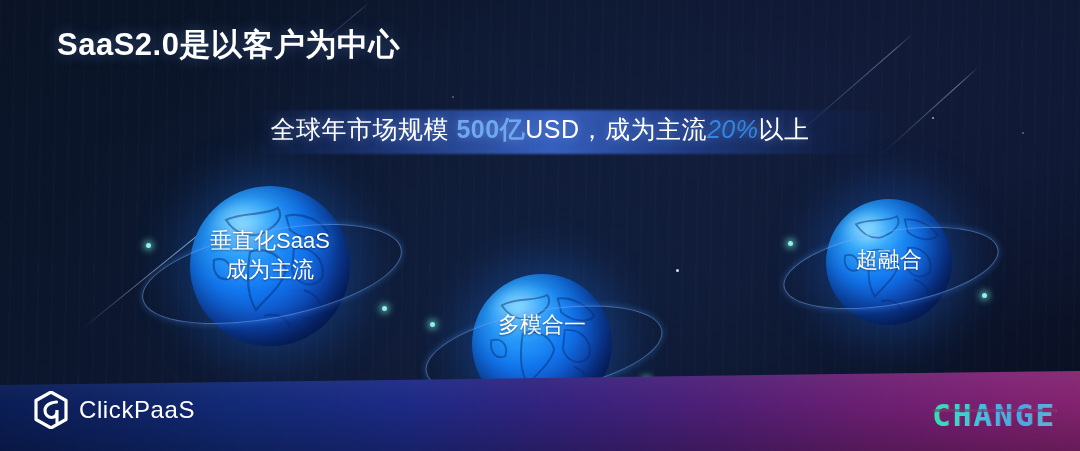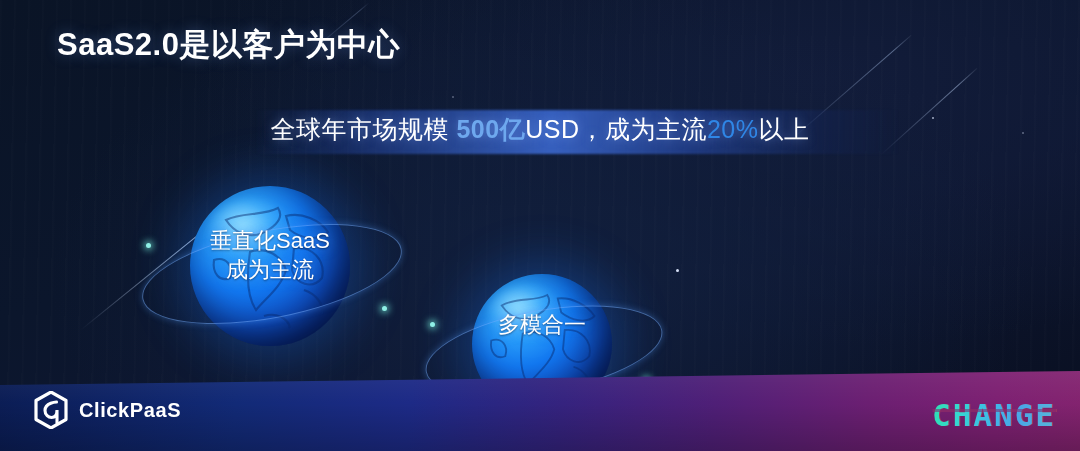--- a/index.html
+++ b/index.html
@@ -62,21 +62,21 @@
     filter:blur(1px);
   }
   .subtitle{
     position:absolute;left:0;right:0;top:113px;
     text-align:center;
     font-size:25px;color:#ffffff;
     letter-spacing:.5px;white-space:nowrap;
     text-shadow:0 0 10px rgba(140,180,255,.5);
   }
   .subtitle .accent-a{color:#6ea8ee;font-weight:bold;}
-  .subtitle .accent-b{color:#2f86e6;}
+  .subtitle .accent-b{color:#2f86e6;font-style:italic;}
 
   
   .globe-wrap{position:absolute;}
   .globe{
     position:absolute;left:0;top:0;border-radius:50%;
     background:
       radial-gradient(circle at 33% 27%, #5ecbff 0%, #2ba2fb 17%, #1277f0 40%, #0f4fc4 62%, #0a2c86 80%, #07184f 93%, #061233 100%);
     box-shadow:0 0 46px 14px rgba(28,110,230,.30), inset -10px -12px 34px rgba(2,8,30,.62);
     overflow:hidden;
   }
@@ -142,21 +142,21 @@
       #6b1f72 80%,
       #7d2072 92%,
       #83236f 100%);
   }
   .bottom-band .band-sheen{
     position:absolute;inset:0;
     background:linear-gradient(180deg,rgba(255,255,255,.05) 0%,rgba(255,255,255,0) 40%,rgba(0,0,0,.22) 100%);
   }
 
   .brand{position:absolute;left:34px;bottom:22px;display:flex;align-items:center;gap:11px;}
-  .brand-name{color:#ffffff;font-size:20px;font-weight:700;letter-spacing:.6px;}
+  .brand-name{color:#ffffff;font-size:24px;font-weight:400;letter-spacing:.6px;}
 
   .change-logo{
     position:absolute;right:24px;bottom:18px;
     font-family:"DejaVu Sans Mono","Liberation Mono",monospace;
     font-size:31px;font-weight:bold;letter-spacing:2px;
     background:linear-gradient(100deg,#2ee0b0 0%,#35d8cf 22%,#3fb8e8 48%,#4aa6e6 70%,#58b7d8 100%);
     -webkit-background-clip:text;background-clip:text;color:transparent;
     filter:drop-shadow(1px 0 0 rgba(255,120,60,.35));
   }
   .change-logo::after{
@@ -223,20 +223,40 @@
           <path d="M116 106 C128 110, 136 120, 134 130"></path>
         </g>
       </svg>
     </div>
     <div class="orbit"></div>
     <div class="orbit-dot d1"></div>
     <div class="orbit-dot d2"></div>
     <div class="globe-label">多模合一</div>
   </div>
 
+  <div class="globe-wrap g3">
+    <div class="globe">
+      <div class="specular"></div>
+      <svg class="land" viewBox="0 0 160 160">
+        <g fill="none" stroke="#0a2a6e" stroke-width="2.2" opacity="0.85">
+          <path d="M38 32 C54 24, 76 30, 90 22 C98 34, 82 44, 72 48 C58 52, 46 44, 38 32 Z"></path>
+          <path d="M100 26 C116 24, 134 34, 142 46 C132 56, 114 50, 104 42 Z"></path>
+          <path d="M56 66 C72 60, 88 70, 92 84 C88 100, 72 112, 62 124 C54 112, 52 92, 56 66 Z"></path>
+          <path d="M104 62 C122 60, 136 74, 132 92 C122 104, 106 98, 102 84 Z"></path>
+          <path d="M24 72 C36 68, 44 78, 40 90 C30 94, 22 86, 24 72 Z"></path>
+          <path d="M70 130 C82 126, 94 132, 96 142"></path>
+          <path d="M112 102 C124 106, 132 116, 130 126"></path>
+        </g>
+      </svg>
+    </div>
+    <div class="orbit"></div>
+    <div class="orbit-dot d1"></div>
+    <div class="orbit-dot d2"></div>
+    <div class="globe-label">超融合</div>
+  </div>
 
   <div class="bottom-band">
     <div class="band-sheen"></div>
   </div>
 
   <div class="brand">
     <svg width="34" height="38" viewBox="0 0 34 38">
       <path d="M17 1 L32 9.5 L32 28.5 L17 37 L2 28.5 L2 9.5 Z" fill="none" stroke="#ffffff" stroke-width="3.2" stroke-linejoin="round"></path>
       <path d="M22.5 11 C22.5 11, 11 11.5, 11 19.5 C11 24, 14.5 26.5, 17.5 26.5 C22 26.5, 23 22.5, 23 19 L23 32" fill="none" stroke="#ffffff" stroke-width="3.1" stroke-linecap="round"></path>
     </svg>

